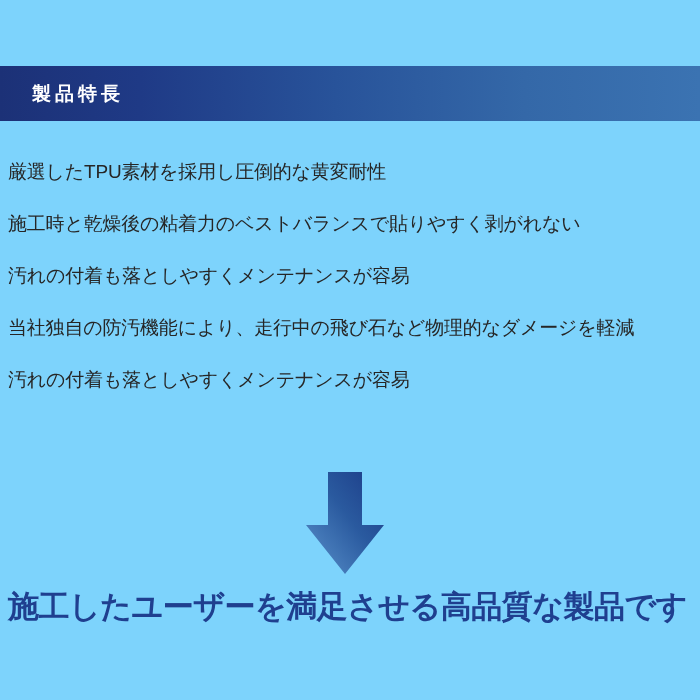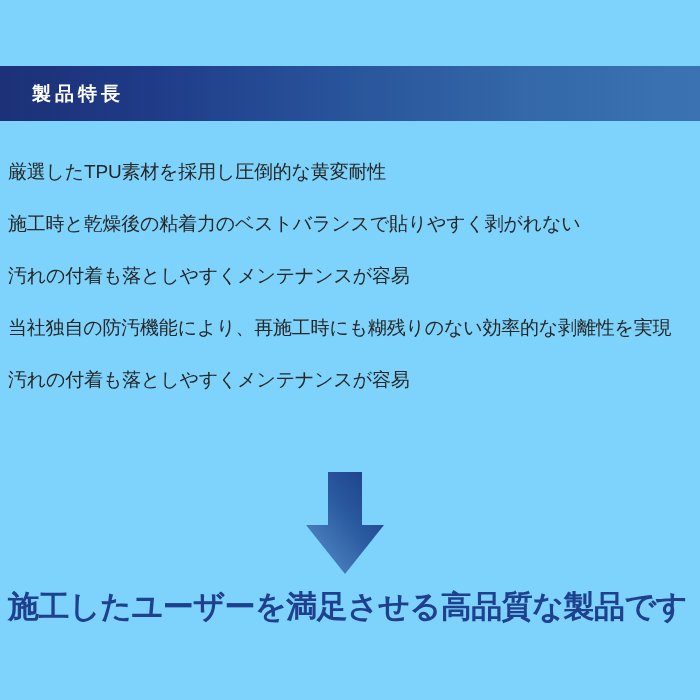--- a/index.html
+++ b/index.html
@@ -103,21 +103,21 @@
 <div class="page">
 
   <div class="section-banner">
     <div class="section-banner-title">製品特長</div>
   </div>
 
   <div class="feature-list">
     <div class="feature-line">厳選したTPU素材を採用し圧倒的な黄変耐性</div>
     <div class="feature-line">施工時と乾燥後の粘着力のベストバランスで貼りやすく剥がれない</div>
     <div class="feature-line">汚れの付着も落としやすくメンテナンスが容易</div>
-    <div class="feature-line">当社独自の防汚機能により、再施工時にも糊残りのない効率的な剥離性を実現</div>
+    <div class="feature-line">当社独自の防汚機能により、走行中の飛び石など物理的なダメージを軽減</div>
     <div class="feature-line">汚れの付着も落としやすくメンテナンスが容易</div>
   </div>
 
   <div class="arrow-wrap">
     <svg viewBox="0 0 82 107" xmlns="http://www.w3.org/2000/svg" aria-hidden="true">
       <defs>
         <linearGradient id="arrowGrad" x1="1" y1="0" x2="0" y2="1">
           <stop offset="0%" stop-color="#1b3a86"></stop>
           <stop offset="45%" stop-color="#2a5a9f"></stop>
           <stop offset="100%" stop-color="#5b93cd"></stop>

